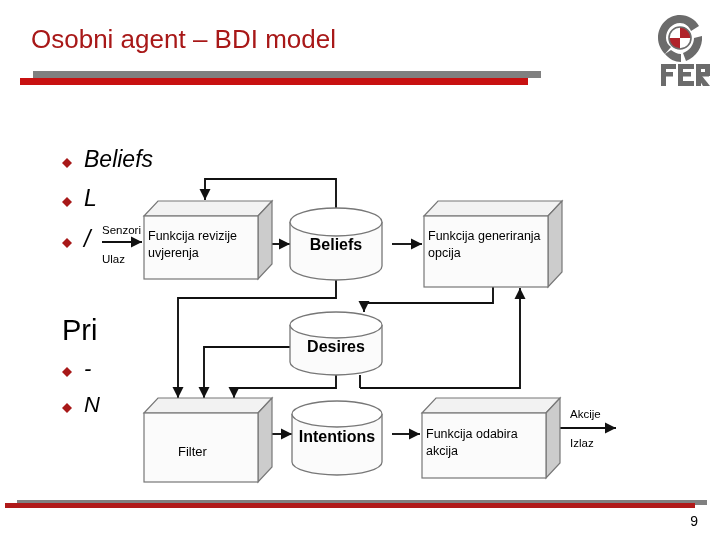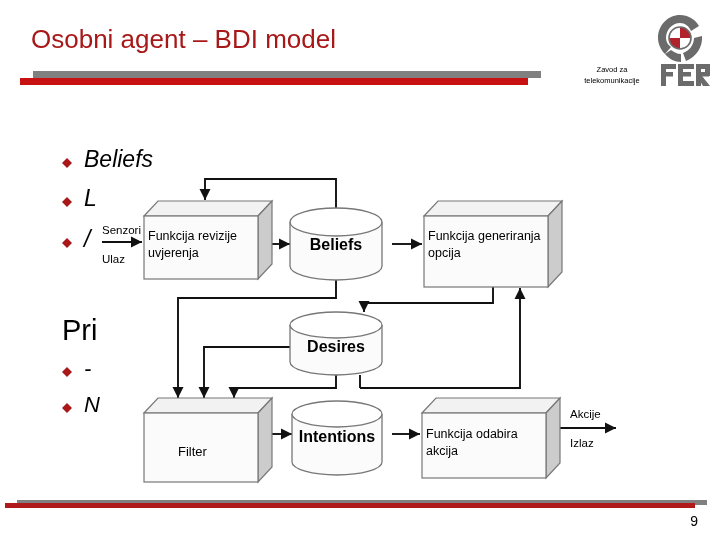--- a/index.html
+++ b/index.html
@@ -199,24 +199,20 @@
         <rect x="18" y="2" width="5" height="22" fill="#6b6b6b"></rect>
         <rect x="18" y="10" width="13" height="4.5" fill="#6b6b6b"></rect>
         <rect x="18" y="19" width="16" height="5" fill="#6b6b6b"></rect>
         <rect x="36" y="2" width="5" height="22" fill="#6b6b6b"></rect>
         <rect x="36" y="2" width="14" height="5" fill="#6b6b6b"></rect>
         <rect x="45" y="2" width="5" height="12" fill="#6b6b6b"></rect>
         <rect x="36" y="10" width="13" height="4.5" fill="#6b6b6b"></rect>
         <path d="M42 14 L50 24 L43 24 L37 14 Z" fill="#6b6b6b"></path>
       </svg>
     </div>
-    <div id="logo-dept">
-      <div>Zavod za</div>
-      <div>telekomunikacije</div>
-    </div>
   </div>
 
   <div class="bullet-row" id="b1">
     <span class="diamond"></span>
     <span class="bullet-text">Beliefs</span>
   </div>
   <div class="bullet-row" id="b2">
     <span class="diamond"></span>
     <span class="bullet-text">L</span>
   </div>

